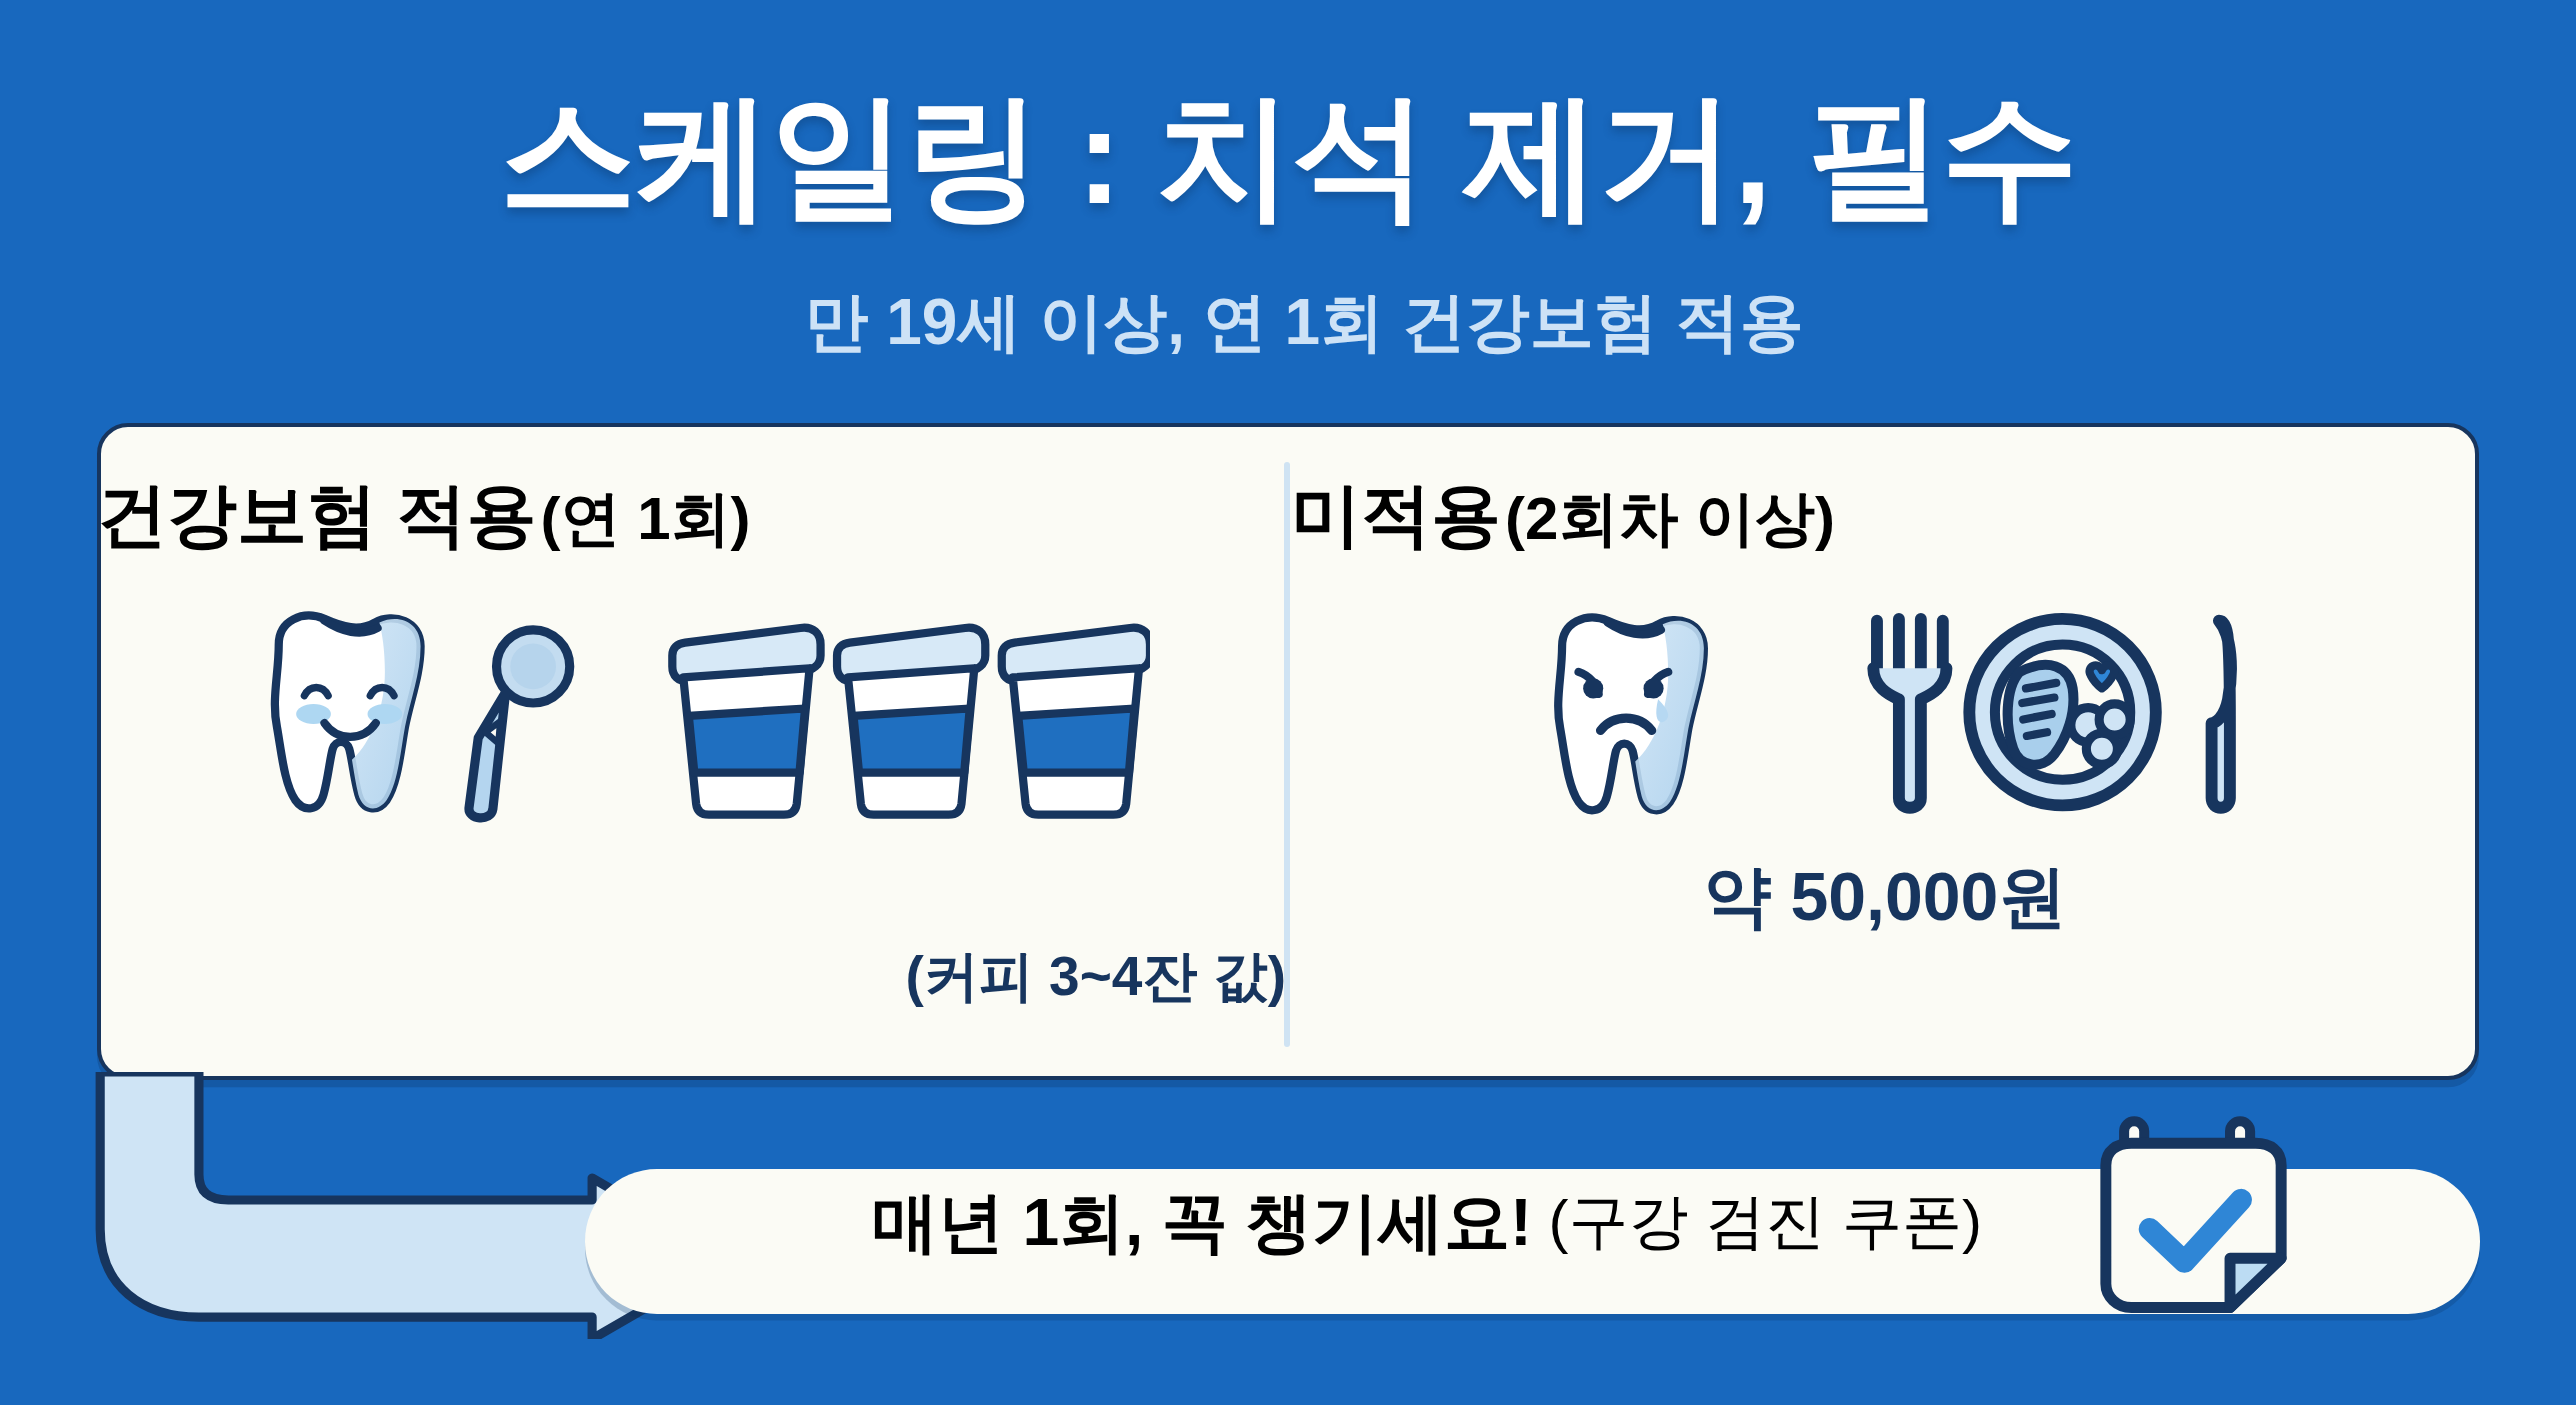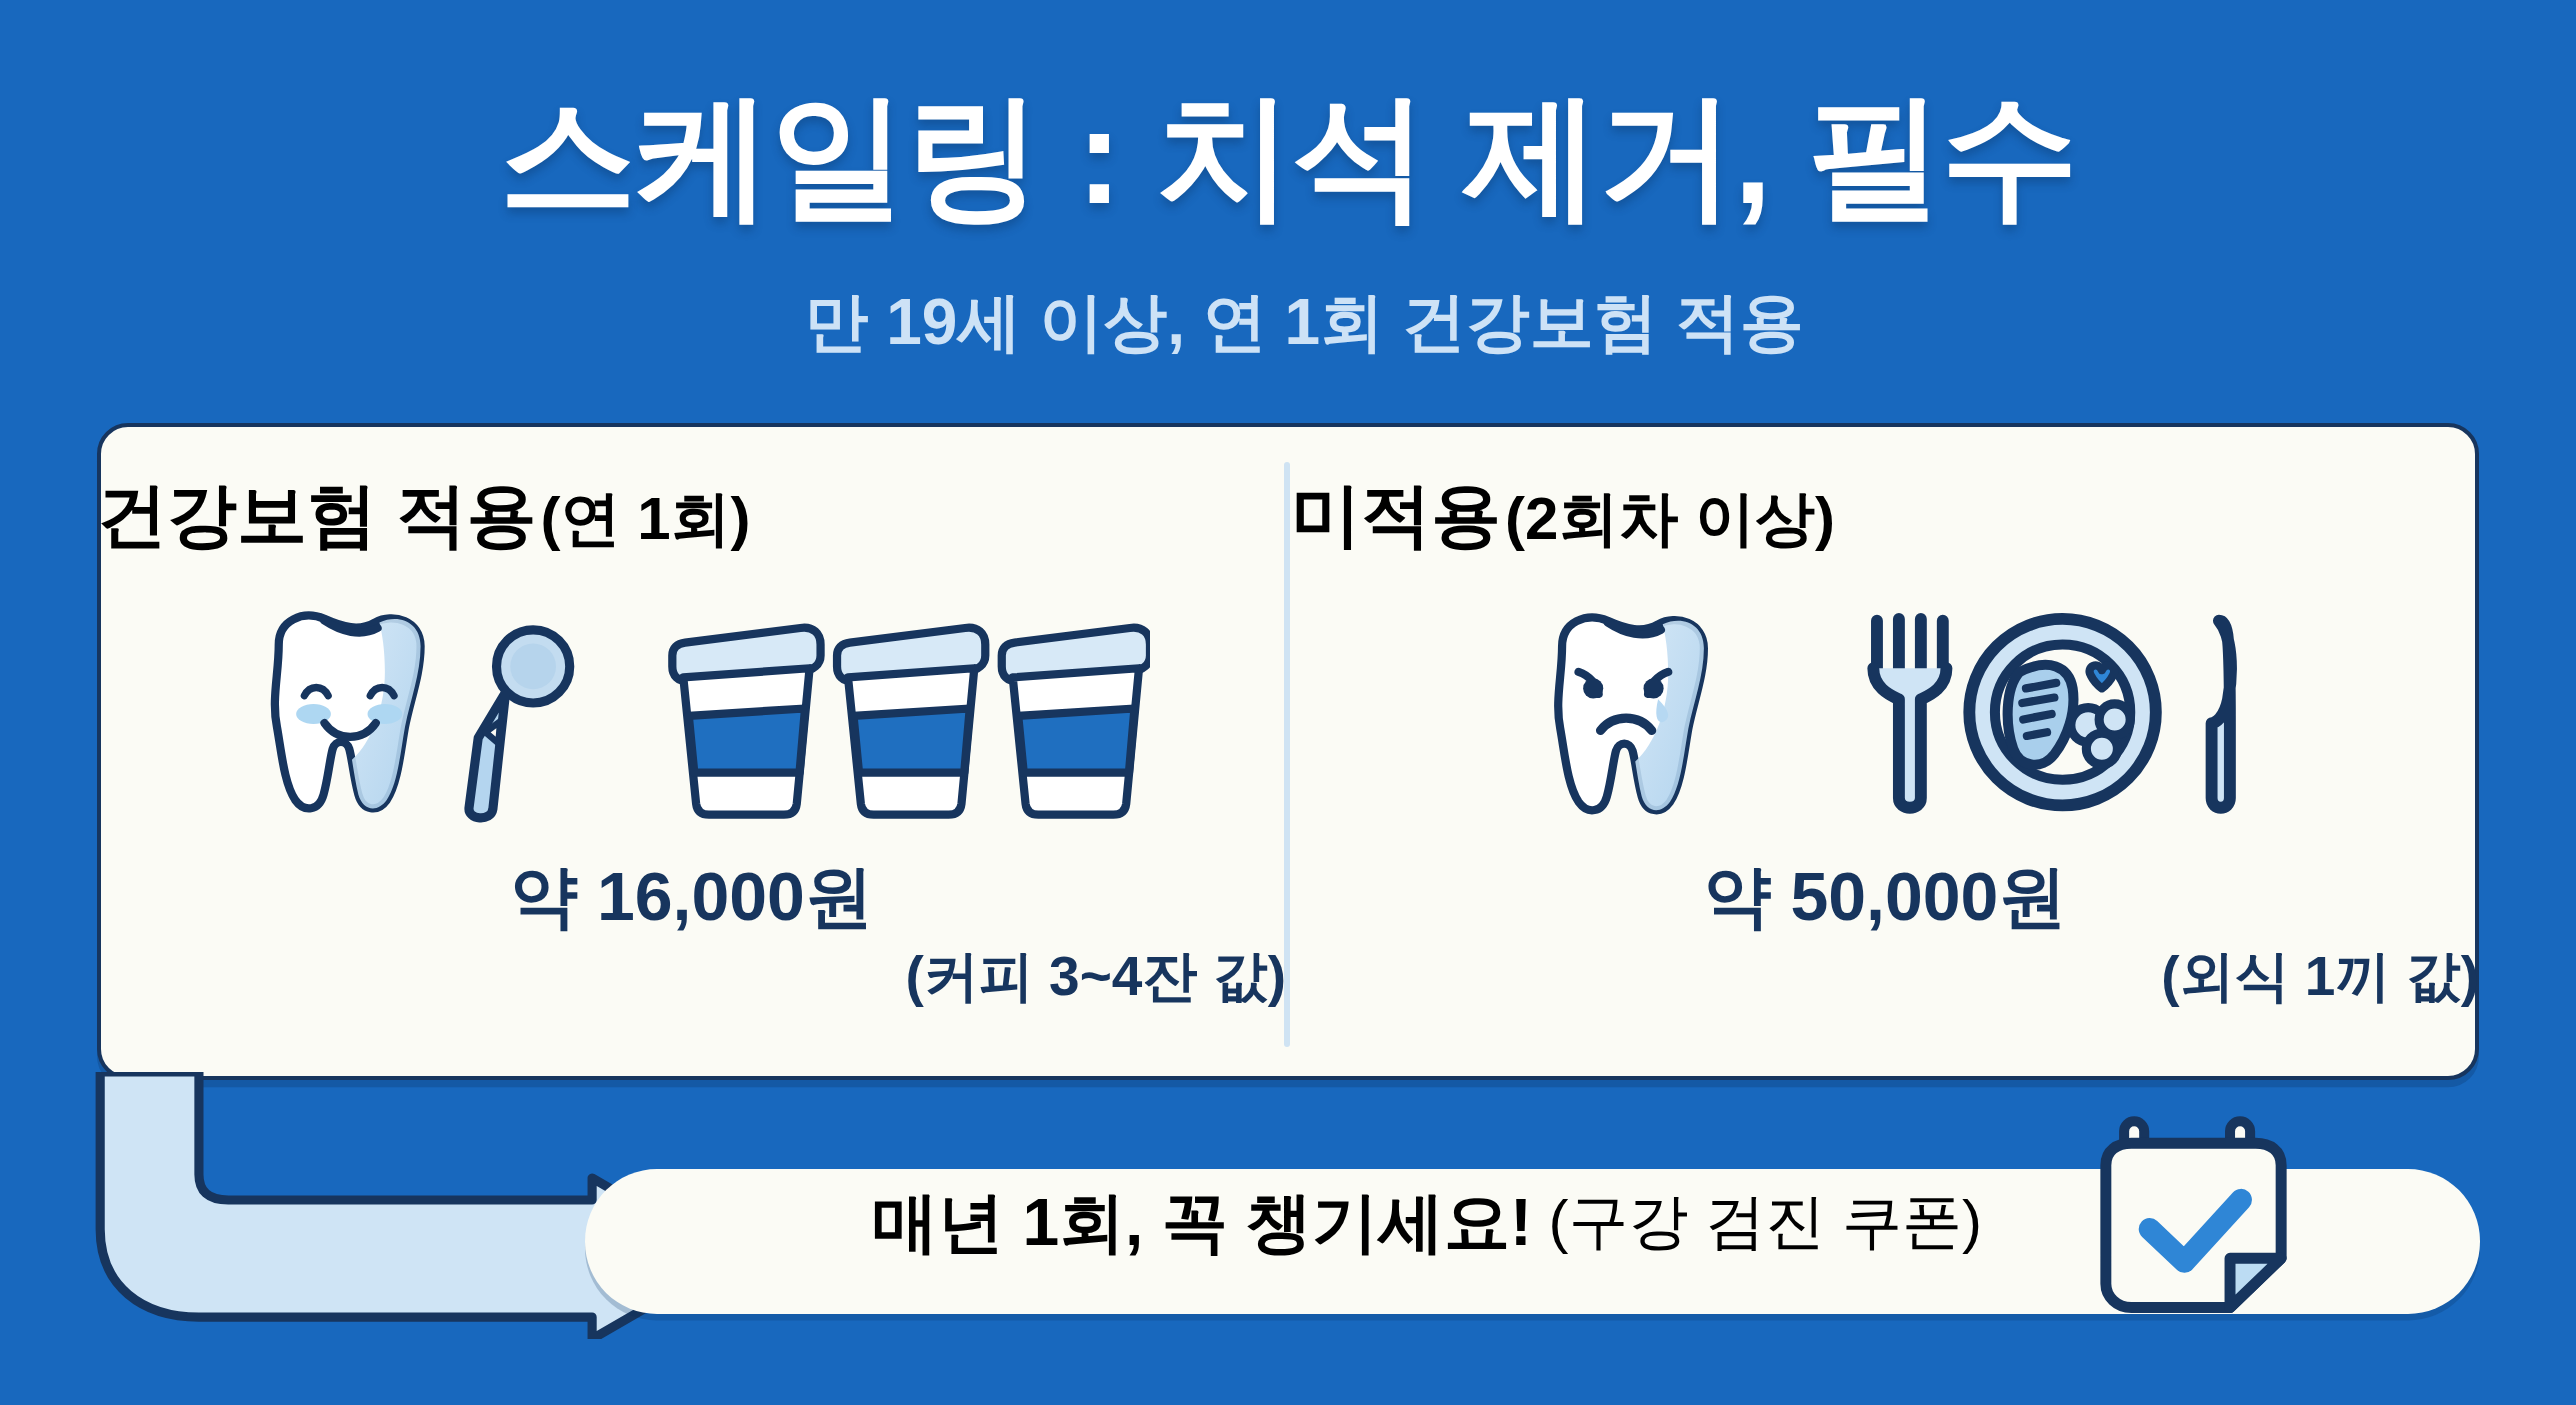--- a/index.html
+++ b/index.html
@@ -234,21 +234,20 @@
         </g>
         <g transform="translate(360,0)">
           <path d="M22 42 L148 26 C162 24 170 32 170 44 L170 56 C170 66 162 72 150 74 L26 84
                    C14 85 8 78 8 68 L8 56 C8 48 13 43 22 42 Z" fill="#d7e9f7" stroke="#17355e" stroke-width="9" stroke-linejoin="round"></path>
           <path d="M20 80 L158 70 L144 218 C143 226 138 230 130 230 L48 230 C40 230 35 226 34 218 Z" fill="#ffffff" stroke="#17355e" stroke-width="9" stroke-linejoin="round"></path>
           <path d="M26 122 L153 114 L147 184 L32 184 Z" fill="#1f6fc0" stroke="#17355e" stroke-width="9" stroke-linejoin="round"></path>
         </g>
       </svg>
     </div>
 
-    <div class="price">약 16,000원</div>
     <div class="price-note">(커피 3~4잔 값)</div>
   </div>
 
   <div class="panel" id="panel-right">
 
     <div class="panel-title">
       <span class="strong">미적용</span>
       <span class="paren">(2회차 이상)</span>
     </div>
 
@@ -295,21 +294,20 @@
           <circle cx="258" cy="158" r="17" fill="#cfe4f5" stroke="#17355e" stroke-width="10"></circle>
         </g>
         <g>
           <path d="M386 18 C400 34 402 72 396 104 C392 124 382 130 378 130 L378 212
                    C378 226 398 226 398 212 L398 130 C398 130 398 60 396 40 C395 26 392 18 386 18 Z" fill="#cfe4f5" stroke="#17355e" stroke-width="13" stroke-linejoin="round" stroke-linecap="round"></path>
         </g>
       </svg>
     </div>
 
     <div class="price">약 50,000원</div>
-    <div class="price-note">(외식 1끼 값)</div>
   </div>
 
   <svg id="arrow" viewBox="0 0 760 292">
     <path d="M10 0 L10 172 C10 234 56 268 118 268 L548 268 L548 292 L700 204 L548 116 L548 140
              L150 140 C128 140 118 130 118 112 L118 0 Z" fill="#cfe4f5" stroke="#17355e" stroke-width="10" stroke-linejoin="round"></path>
   </svg>
 
   <div id="banner"></div>
   <div id="banner-text">
     <span class="strong">매년 1회, 꼭 챙기세요!</span>

